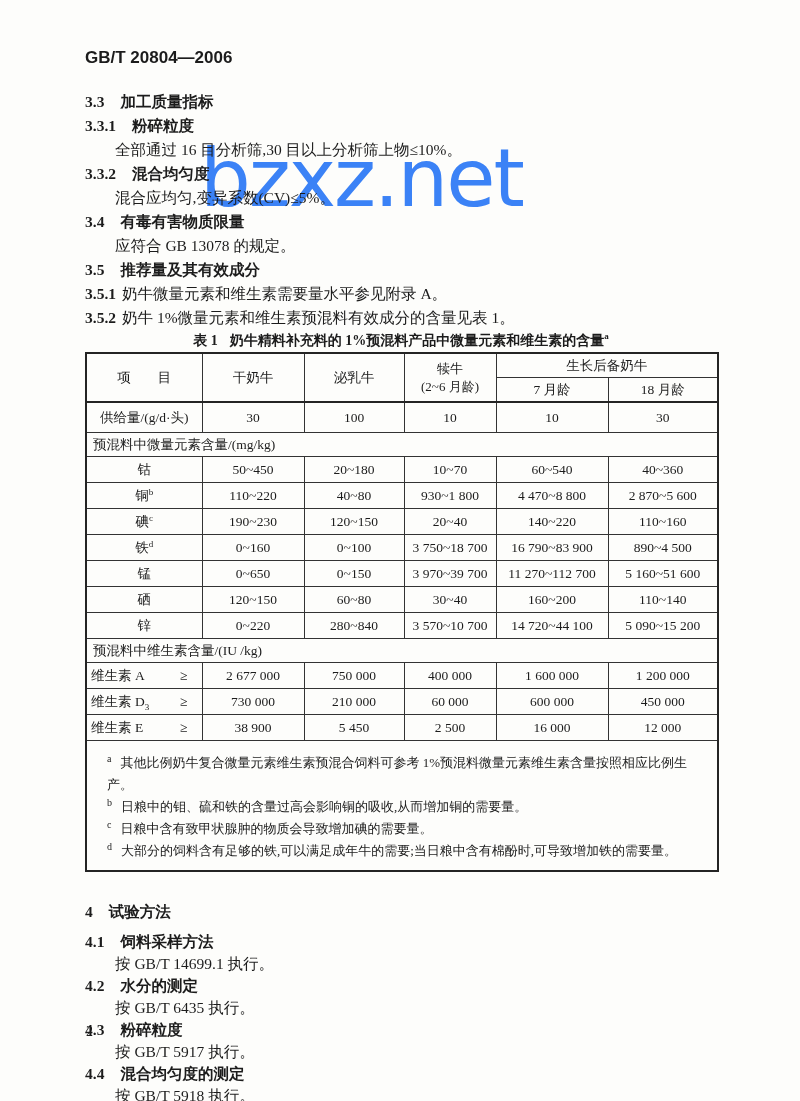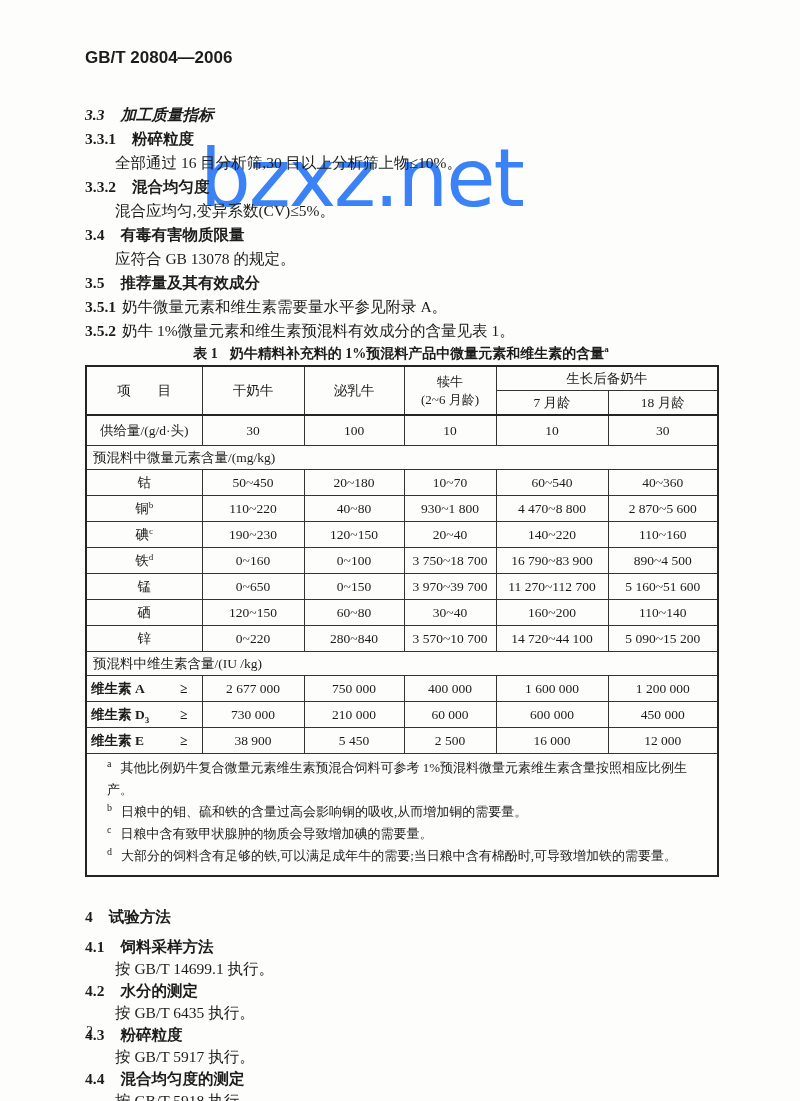--- a/index.html
+++ b/index.html
@@ -25,21 +25,21 @@
   }
   .doc-header {
     font-weight:bold; font-size:17px; line-height:20px;
     font-family:Liberation Sans, sans-serif;
   }
   .line { font-size:15.5px; line-height:24px; }
   .hline { font-weight:bold; }
   .num { margin-right:16px; }
   .num-sub { margin-right:6px; font-weight:bold; }
   .bline { padding-left:30px; }
-  .mt22 { margin-top:35px;font-style:italic; }
+  .mt22 { margin-top:22px; }
   .tbl-title {
     text-align:center; font-weight:bold; font-size:14px;
     line-height:19px; margin-top:1px;
   }
   .tbl-title .tsep { display:inline-block; width:12px; }
   sup { font-size:9px; vertical-align:super; line-height:0; }
   sub { font-size:9px; vertical-align:sub; line-height:0; }
 
   table.main {
     width:632px; border-collapse:collapse; table-layout:fixed;
@@ -51,24 +51,24 @@
     font-weight:normal; text-align:center; vertical-align:middle;
   }
   tr.hdr1 th { height:23px; }
   tr.hdr2 th { height:23px; }
   tr.supply td { height:29px; border-top:2px solid #242424; }
   tr.sectionrow td {
     height:23px; text-align:left; padding-left:6px;
   }
   tr.datarow td { height:25px; }
   td.c-item { text-align:left; padding-left:7px;margin-left:40px; }
-  .vcell { display:flex; justify-content:space-between; align-items:center; padding-right:10px;font-weight:bold; }
+  .vcell { display:flex; justify-content:space-between; align-items:center; padding-right:10px; }
   .calf2 { display:block; font-size:13px; }
   tr.footrow td {
-    text-align:left; padding:3px 10px 8px 20px; height:auto;
+    text-align:left; padding:11px 10px 8px 20px; height:auto;
   }
   .fnline { font-size:13px; line-height:22px; }
   .fnline sup { font-family:"Liberation Serif",serif; margin-right:9px; font-size:10px; }
 
   .s4 .line { line-height:22px; font-size:15.5px; }
   .s4-first { margin-top:29px; }
   .s4-gap { margin-top:8px; }
   .pagenum {
     position:absolute; left:86px; top:1024px; z-index:1;
     font-size:14px;

